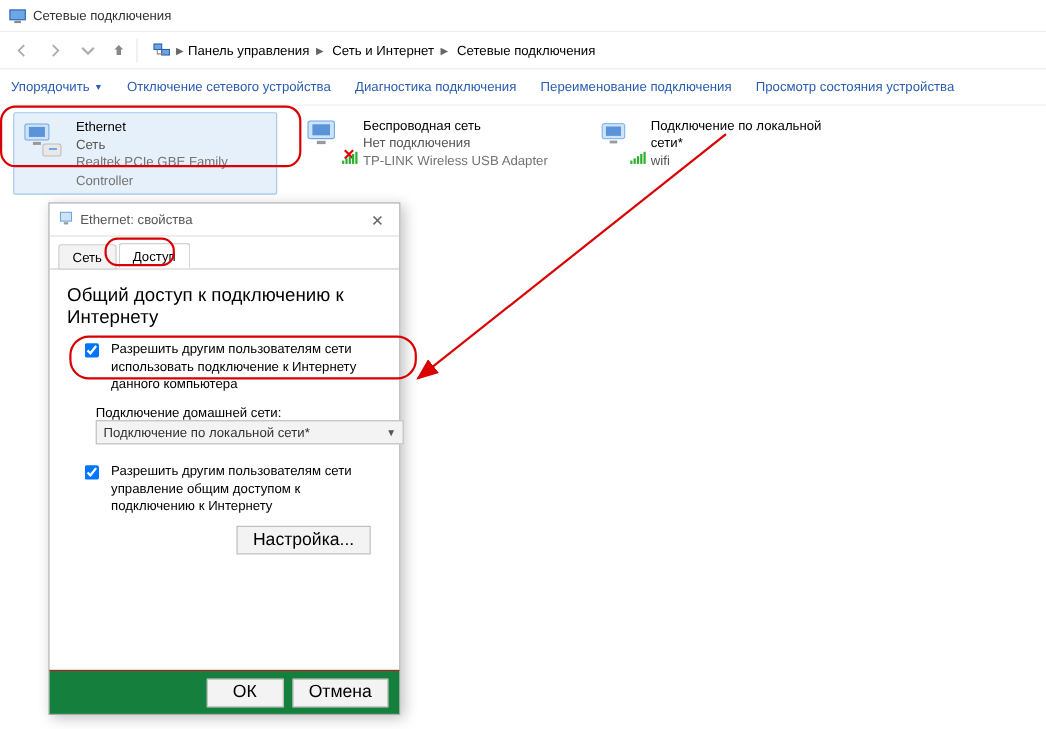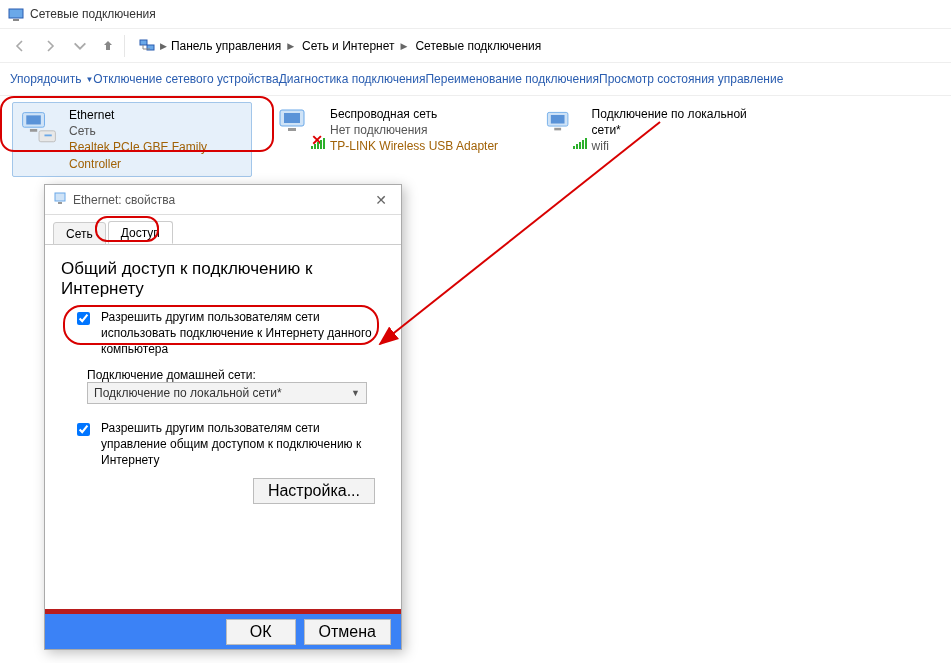--- a/index.html
+++ b/index.html
@@ -51,20 +51,21 @@
     width: 560px;
   }
   .bc-icon { width:18px; height:18px; display:flex;align-items:center;justify-content:center; margin-right:4px;}
   .bc-seg { color:#000; padding: 3px 4px; display:flex; align-items:center; gap:6px;}
   .bc-arrow { color:#666; font-size:9px; }
   .toolbar {
     height: 34px;
     display:flex;
     align-items:center;
     padding: 0 10px;
+    gap: 22px;
     border-top: 1px solid #eee;
     border-bottom: 1px solid #eee;
   }
   .tb-link { color:#2a5db0; font-size:12px; cursor:default; display:flex; align-items:center; gap:4px;}
   .tb-link.first { }
   .tb-dd { font-size:8px; color:#2a5db0;}
   .content {
     position: relative;
     padding: 6px 12px;
   }
@@ -72,30 +73,30 @@
   .conn-item { display:flex; gap:10px; width: 250px; padding:4px 6px; position:relative;}
   .conn-item.selected { background:#e6f0fa; border:1px solid #a2c6ea; border-radius:2px; }
   .ring {
     position:absolute; border:2px solid #d80000; border-radius:14px;
     pointer-events:none;
   }
   .conn-icon { width:44px; height:40px; display:flex; align-items:center; justify-content:center; position:relative;}
   .conn-text { line-height:1.35; }
   .conn-name { color:#000; }
   .conn-status { color:#555; }
-  .conn-dev { color:#a16207; }
+  .conn-dev { color:#737373; }
   
   .badge-x { position:absolute; bottom:-2px; right:-3px; color:#d00; font-weight:bold; font-size:14px;}
   .badge-bars { position:absolute; bottom:-3px; right:-5px; }
 
   
   .dialog {
     position:absolute;
     left: 44px; top: 184px;
-    width: 358px; height: 466px;
+    width: 320px; height: 466px;
     background:#fff;
     border:1px solid #aaa;
     box-shadow: 3px 3px 12px rgba(0,0,0,.25);
   }
   .dlg-title {
     height: 30px; display:flex; align-items:center; padding:0 8px;
     border-bottom:1px solid #ddd;
     color:#555;
     justify-content: space-between;
   }
@@ -127,21 +128,21 @@
   }
   .combo .arrow { font-size:9px; color:#555; }
   .btn {
     border:1px solid #bcbcbc; background:#f3f3f3;
     padding:3px 14px; font-size:16px; cursor:default;
     min-width:70px; text-align:center;
   }
   .btn-row-right { display:flex; justify-content:flex-end; margin:10px 10px 0 0;}
   .dlg-footer {
     position:absolute; left:0; right:0; bottom:0; height:40px;
-    background:#3b82f6; border-top:5px solid #b91c1c;
+    background:#15803d; border-top:1px solid #b91c1c;
     display:flex; align-items:center; justify-content:flex-end; gap:8px; padding:0 10px;
   }
 
   
   .anno-svg { position:absolute; left:0; top:0; pointer-events:none; }
 
   
   .bars { display:flex; align-items:flex-end; gap:1px; height:12px;}
   .bars span { width:2px; background:#2bb02b; display:block;}
   .bars span:nth-child(1){height:3px;}
@@ -209,21 +210,21 @@
 </div>
 
 <div class="toolbar">
   <span class="tb-link first">
     <span>Упорядочить</span>
     <span class="tb-dd">▼</span>
   </span>
   <span class="tb-link">Отключение сетевого устройства</span>
   <span class="tb-link">Диагностика подключения</span>
   <span class="tb-link">Переименование подключения</span>
-  <span class="tb-link">Просмотр состояния управление</span>
+  <span class="tb-link">Просмотр состояния устройства</span>
 </div>
 
 <div class="content">
   <div class="conn-row">
 
     <div class="conn-item selected" style="width:240px;">
       <div class="conn-icon">
         <svg viewBox="0 0 44 40">
             <rect x="4" y="4" width="24" height="16" rx="2" fill="#cfe3f7" stroke="#6aa8e8"></rect>
             <rect x="8" y="7" width="16" height="10" fill="#5a93d8"></rect>

